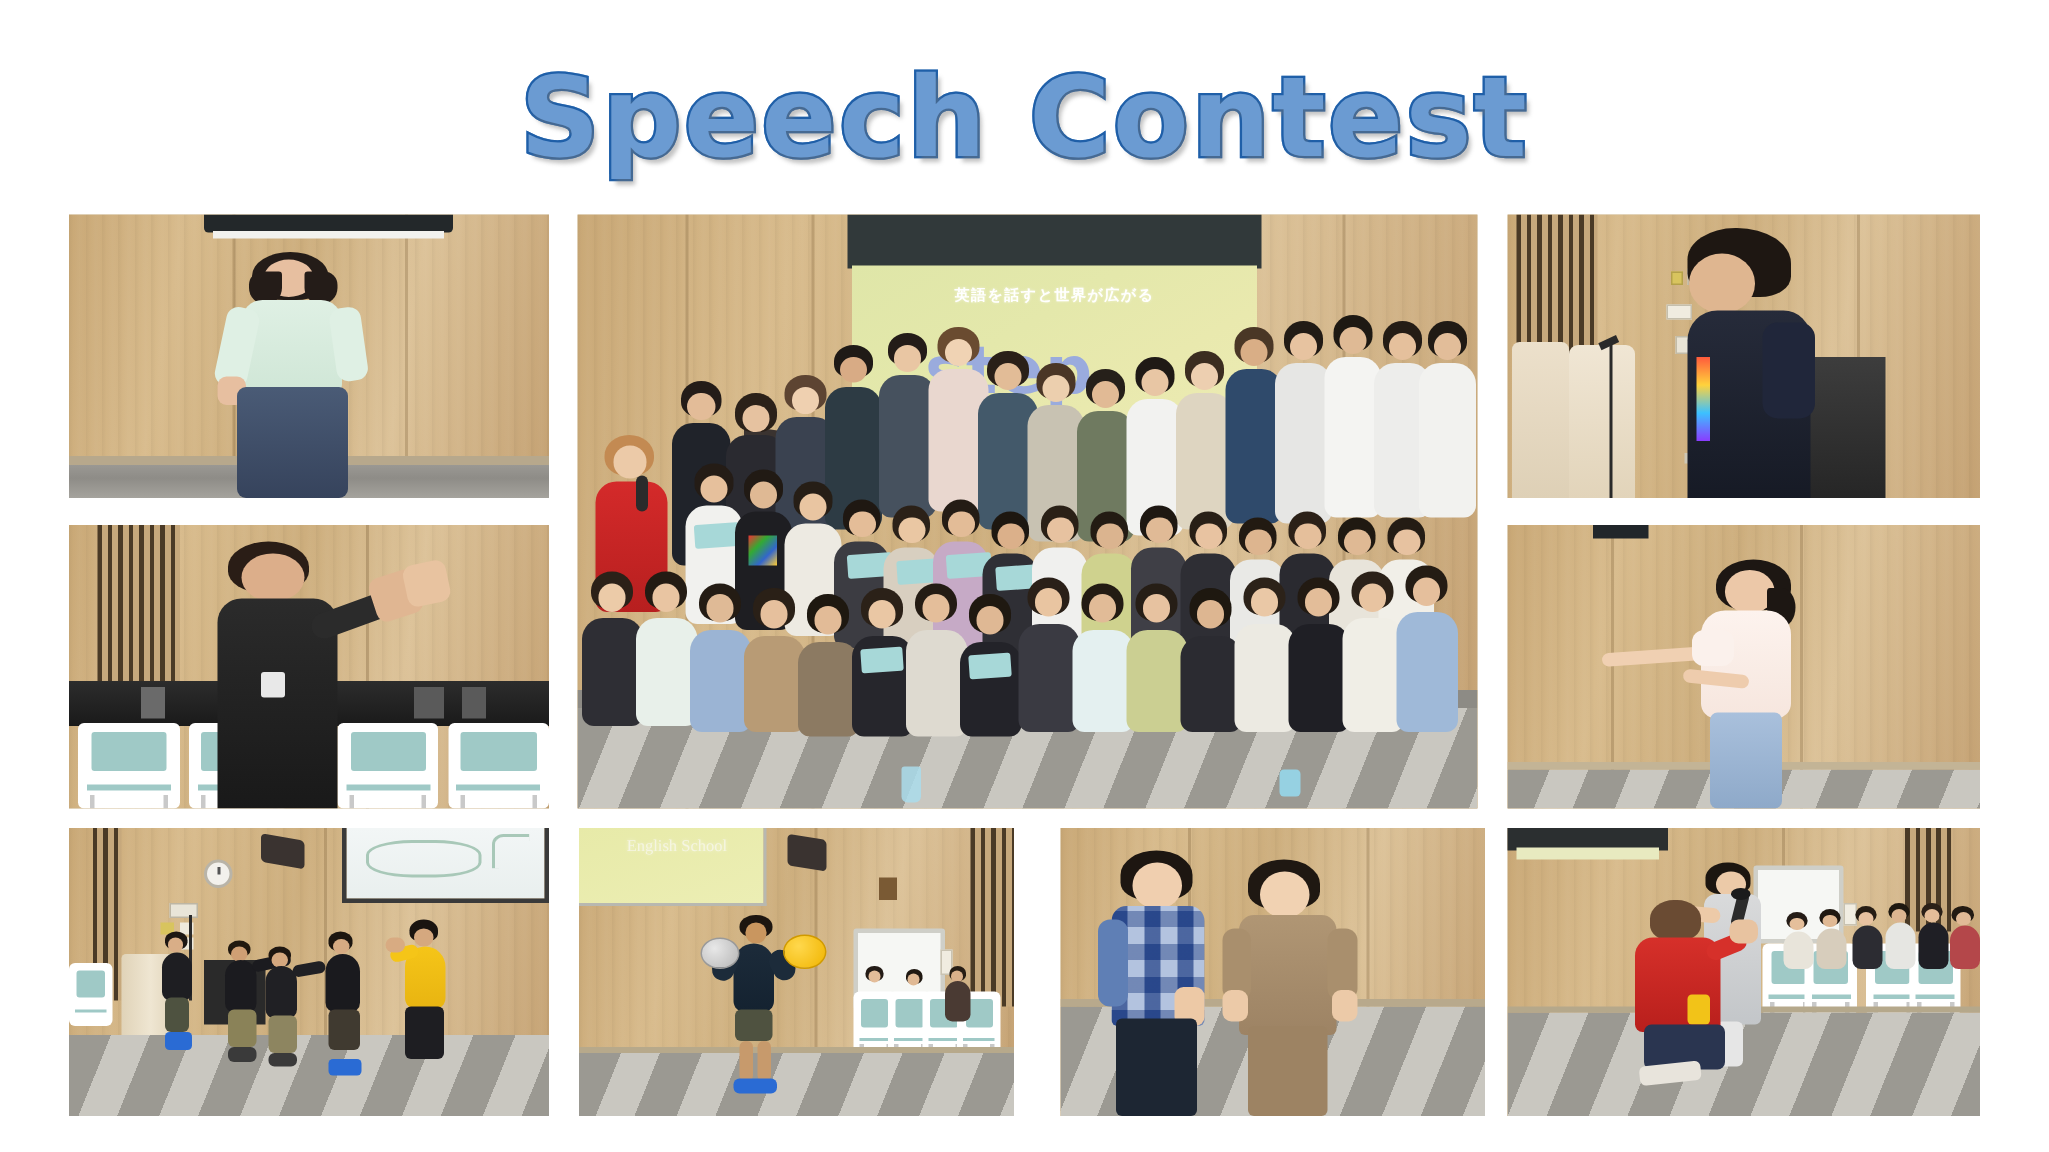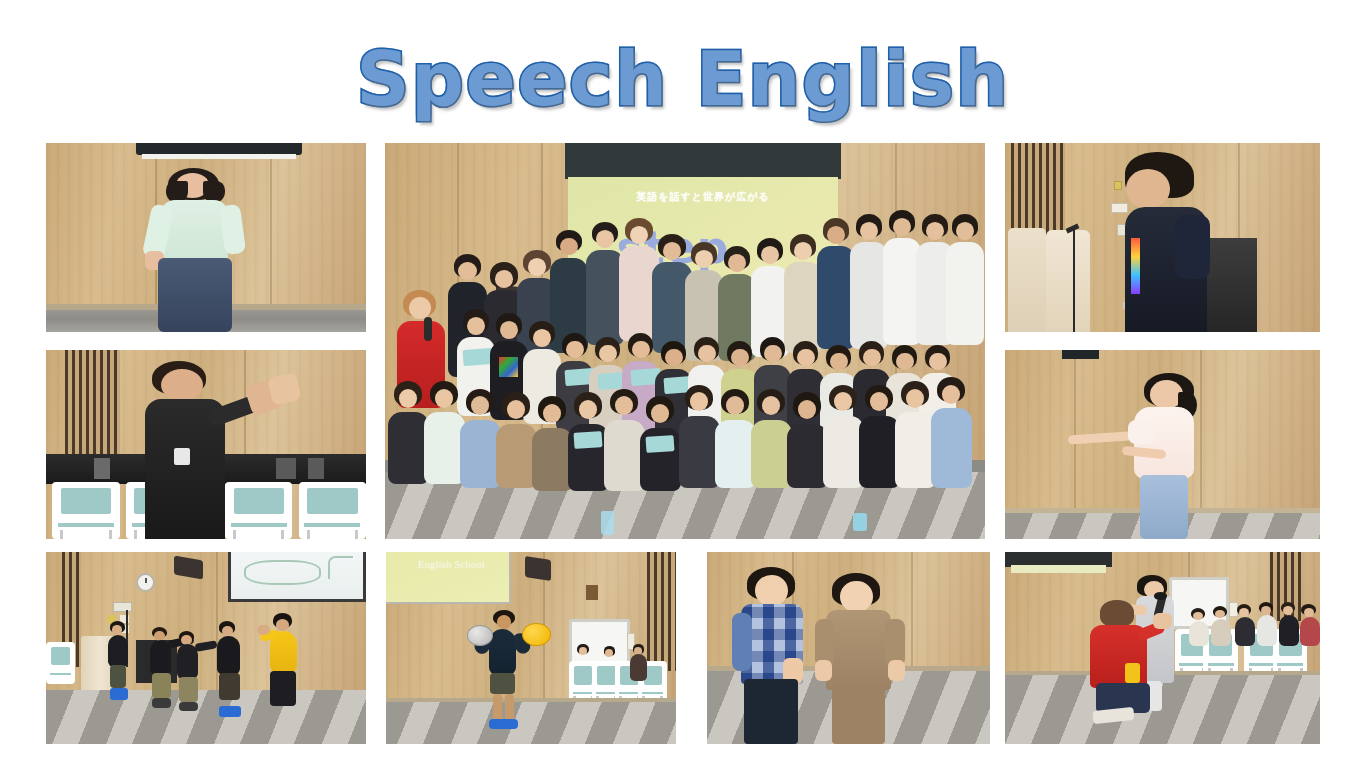--- a/index.html
+++ b/index.html
@@ -123,21 +123,21 @@
   .plate { position:absolute; border-radius:50%; }
   .card { position:absolute; background:#a7d8d8; border-radius:2px; transform:rotate(-4deg); }
   .mic { position:absolute; background:#2b2b2b; border-radius:4px; }
 </style>
 </head>
 <body>
 
 <div id="page">
 
   <div class="title-wrap">
-    <span class="title">Speech English</span>
+    <span class="title">Speech Contest</span>
   </div>
 
   <div class="photo" style="left:46px; top:143px; width:320px; height:189px;">
     <div class="ph-inner">
       <div class="wood"></div>
       <div class="wood-seam" style="left:34%"></div>
       <div class="wood-seam" style="left:70%"></div>
 
       <div style="position:absolute; left:28%; top:0; width:52%; height:12px; background:#23282a; border-radius:0 0 3px 3px;"></div>
       <div style="position:absolute; left:30%; top:11px; width:48%; height:5px; background:#f2f2ee;"></div>

